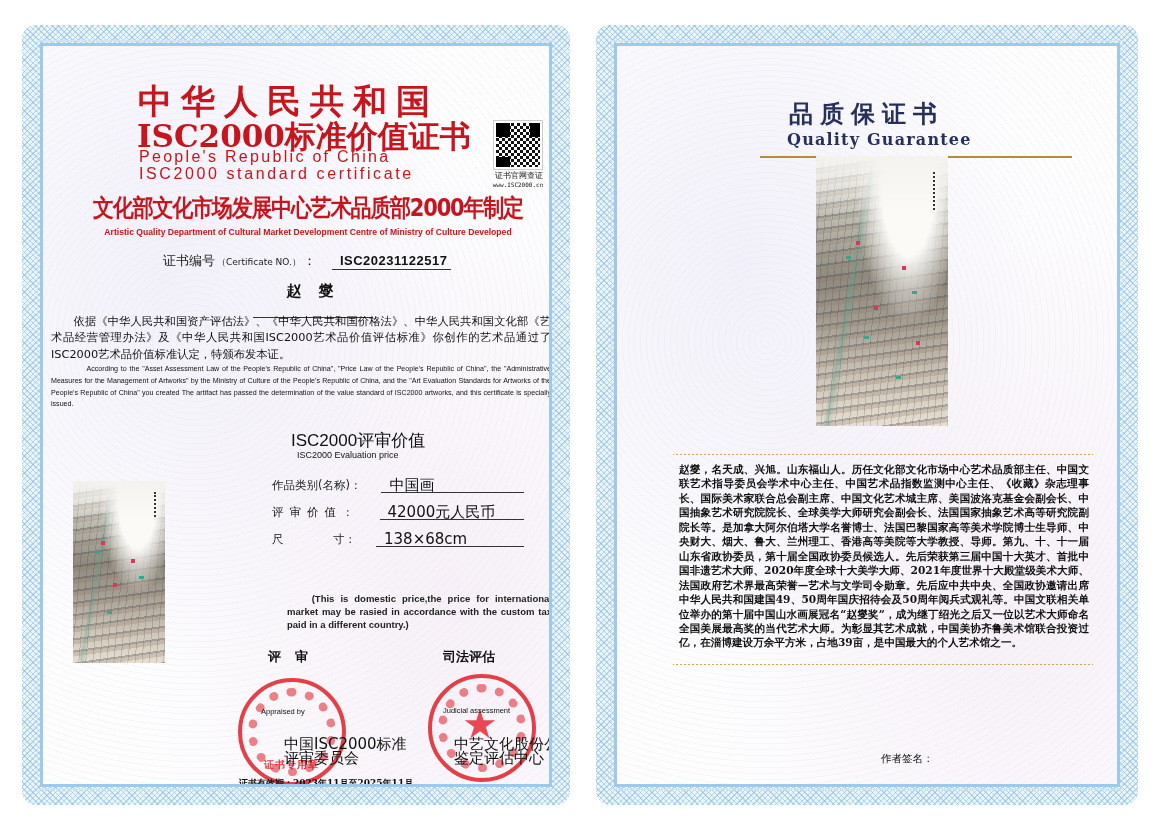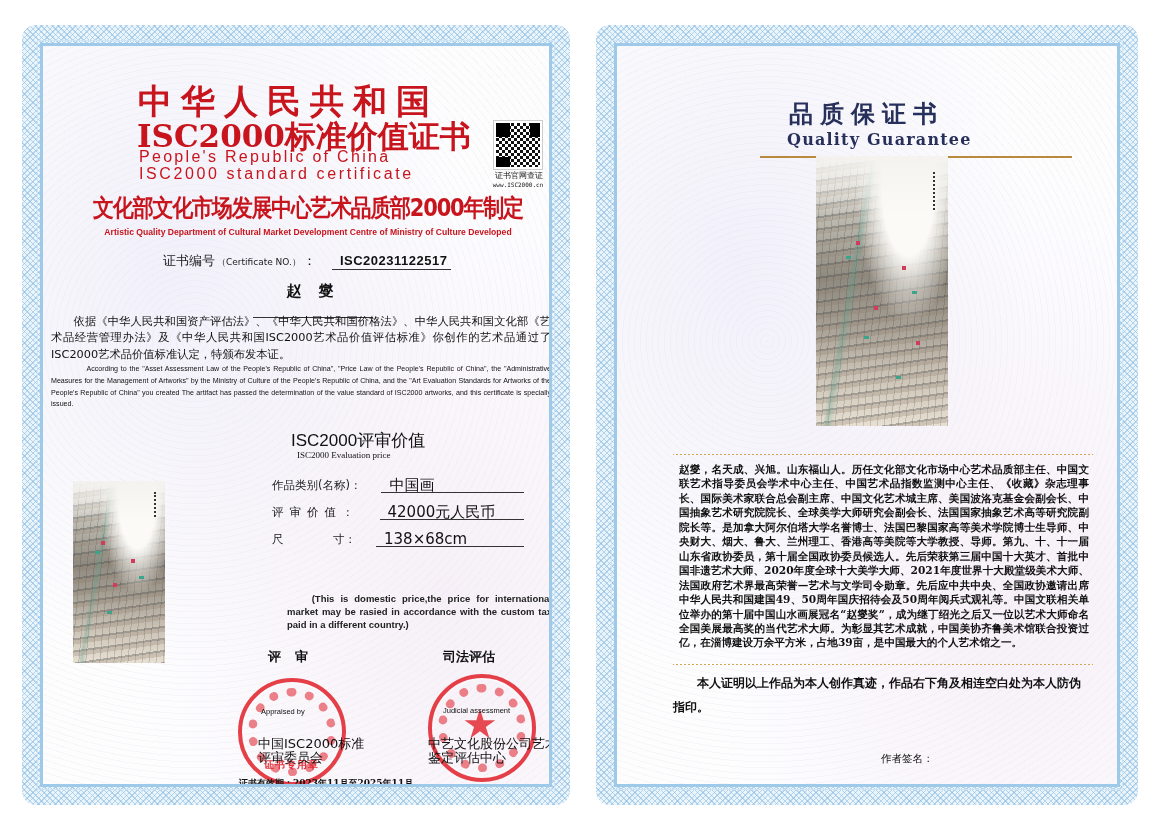--- a/index.html
+++ b/index.html
@@ -109,21 +109,21 @@
     font-family: "Liberation Sans", sans-serif; font-size: 7.1px; line-height: 11.8px;
     color: #111; text-align: justify; text-indent: 5em;
   }
 
   .eval-title {
     position: absolute; left: 248px; top: 383px; white-space: nowrap;
     font-family: "Liberation Sans", sans-serif; font-size: 17px; color: #111;
   }
   .eval-title-en {
     position: absolute; left: 254px; top: 404px; white-space: nowrap;
-    font-family: Liberation Serif, serif; font-size: 9px; color: #111;
+    font-family: Liberation Sans, sans-serif; font-size: 9px; color: #111;
   }
 
   .field-row {
     position: absolute; left: 229px; width: 252px; display: flex; align-items: flex-end;
     white-space: nowrap; font-size: 11.5px;
   }
   .field-row .label { color: #222; }
   .field-row .value {
     flex: 1; border-bottom: 1px solid #333; padding-left: 8px; margin-left: 20px;
     font-size: 15px; line-height: 14px;
@@ -194,21 +194,21 @@
   }
   .seal-bottom {
     position: absolute; left: 22px; bottom: 10px; font-size: 10px; color: rgba(225,30,40,0.9);
     font-weight: bold; letter-spacing: 1px;
   }
 
   .stamp-text {
     position: absolute; white-space: nowrap; color: #111;
   }
   .stamp-en { font-family: "Liberation Sans", sans-serif; font-size: 7.5px; }
-  .stamp-cn { font-size: 13px; line-height: 14px; }
+  .stamp-cn { font-size: 15px; line-height: 14px; margin-left: 26px; }
   #appraised-en { left: 218px; top: 661px; width: 80px; }
   #appraised-cn { left: 215px; top: 691px; width: 90px; }
   #judicial-en { left: 400px; top: 660px; width: 90px; }
   #judicial-cn { left: 385px; top: 691px; width: 120px; }
 
   .validity {
     position: absolute; left: 196px; top: 731px; white-space: nowrap;
     font-family: "DejaVu Serif", serif; font-size: 9px; font-weight: bold; color: #111;
   }
 
@@ -358,21 +358,20 @@
       <div class="green-dot" style="left:30px;top:100px"></div>
       <div class="green-dot" style="left:96px;top:135px"></div>
       <div class="green-dot" style="left:48px;top:180px"></div>
       <div class="green-dot" style="left:80px;top:220px"></div>
     </div>
 
     <div class="gold-wave" id="wave-1"></div>
     <div class="bio">赵燮，名天成、兴旭。山东福山人。历任文化部文化市场中心艺术品质部主任、中国文联艺术指导委员会学术中心主任、中国艺术品指数监测中心主任、《收藏》杂志理事长、国际美术家联合总会副主席、中国文化艺术城主席、美国波洛克基金会副会长、中国抽象艺术研究院院长、全球美学大师研究会副会长、法国国家抽象艺术高等研究院副院长等。是加拿大阿尔伯塔大学名誉博士、法国巴黎国家高等美术学院博士生导师、中央财大、烟大、鲁大、兰州理工、香港高等美院等大学教授、导师。第九、十、十一届山东省政协委员，第十届全国政协委员候选人。先后荣获第三届中国十大英才、首批中国非遗艺术大师、2020年度全球十大美学大师、2021年度世界十大殿堂级美术大师、法国政府艺术界最高荣誉—艺术与文学司令勋章。先后应中共中央、全国政协邀请出席中华人民共和国建国49、50周年国庆招待会及50周年阅兵式观礼等。中国文联相关单位举办的第十届中国山水画展冠名“赵燮奖”，成为继丁绍光之后又一位以艺术大师命名全国美展最高奖的当代艺术大师。为彰显其艺术成就，中国美协齐鲁美术馆联合投资过亿，在淄博建设万余平方米，占地39亩，是中国最大的个人艺术馆之一。</div>
     <div class="gold-wave" id="wave-2"></div>
 
-    <div class="declaration">本人证明以上作品为本人创作真迹，作品右下角及相连空白处为本人防伪指印。</div>
     <div class="signature">作者签名：</div>
     <div class="date-row">
       <span>年</span>
       <span>月</span>
       <span>日</span>
     </div>
   </div>
 </div>
 
 </body></html>

